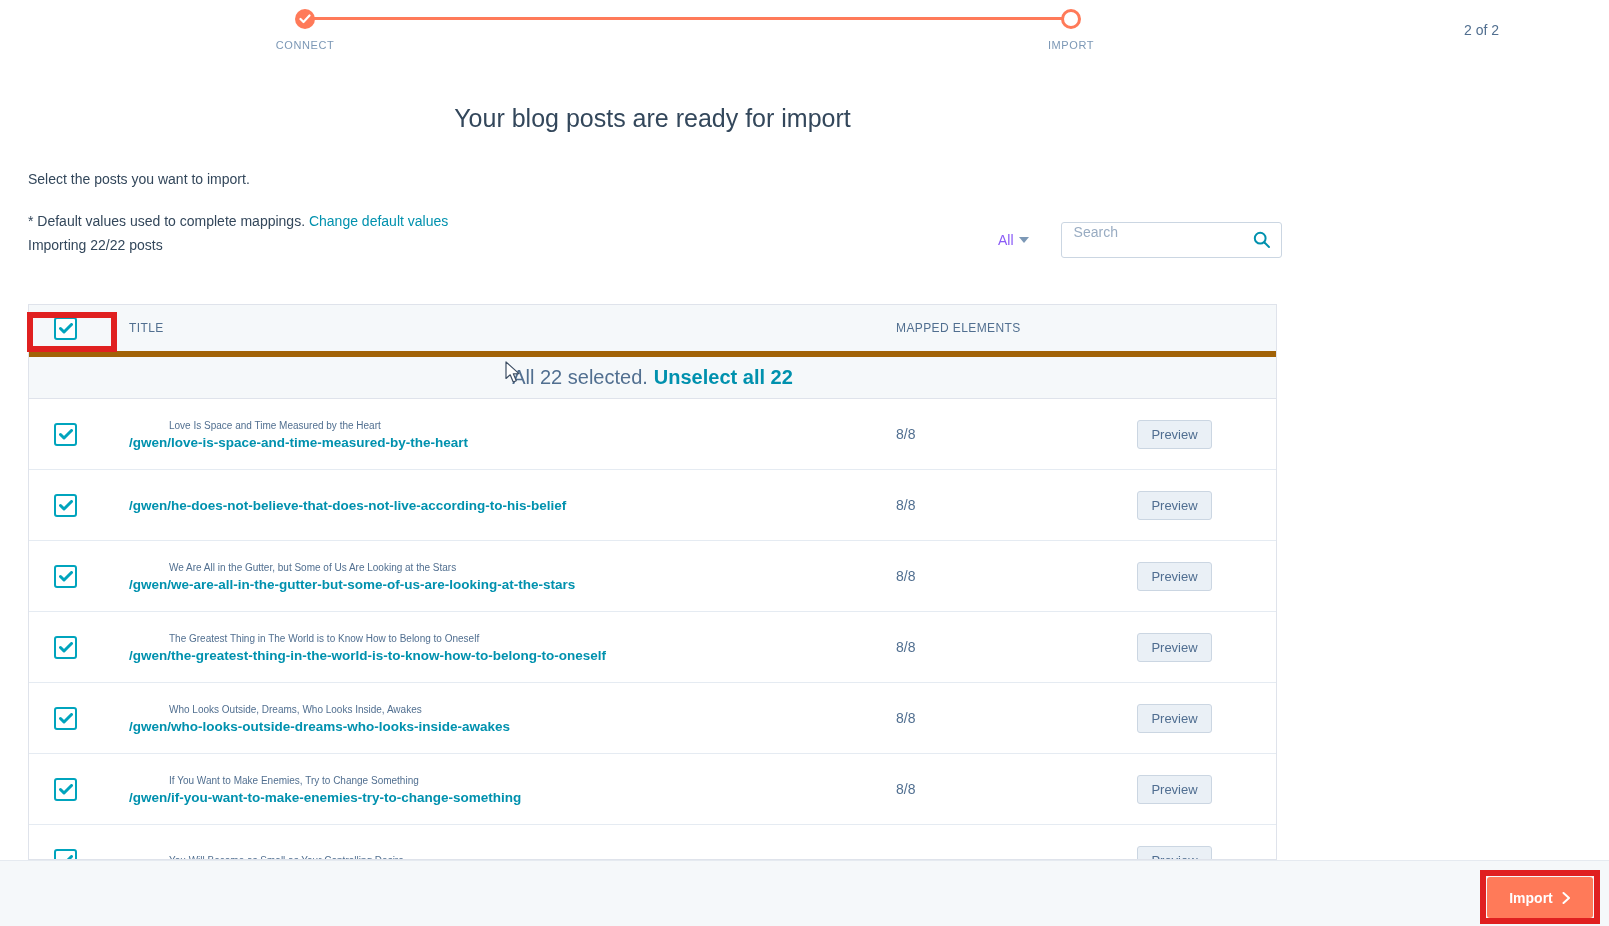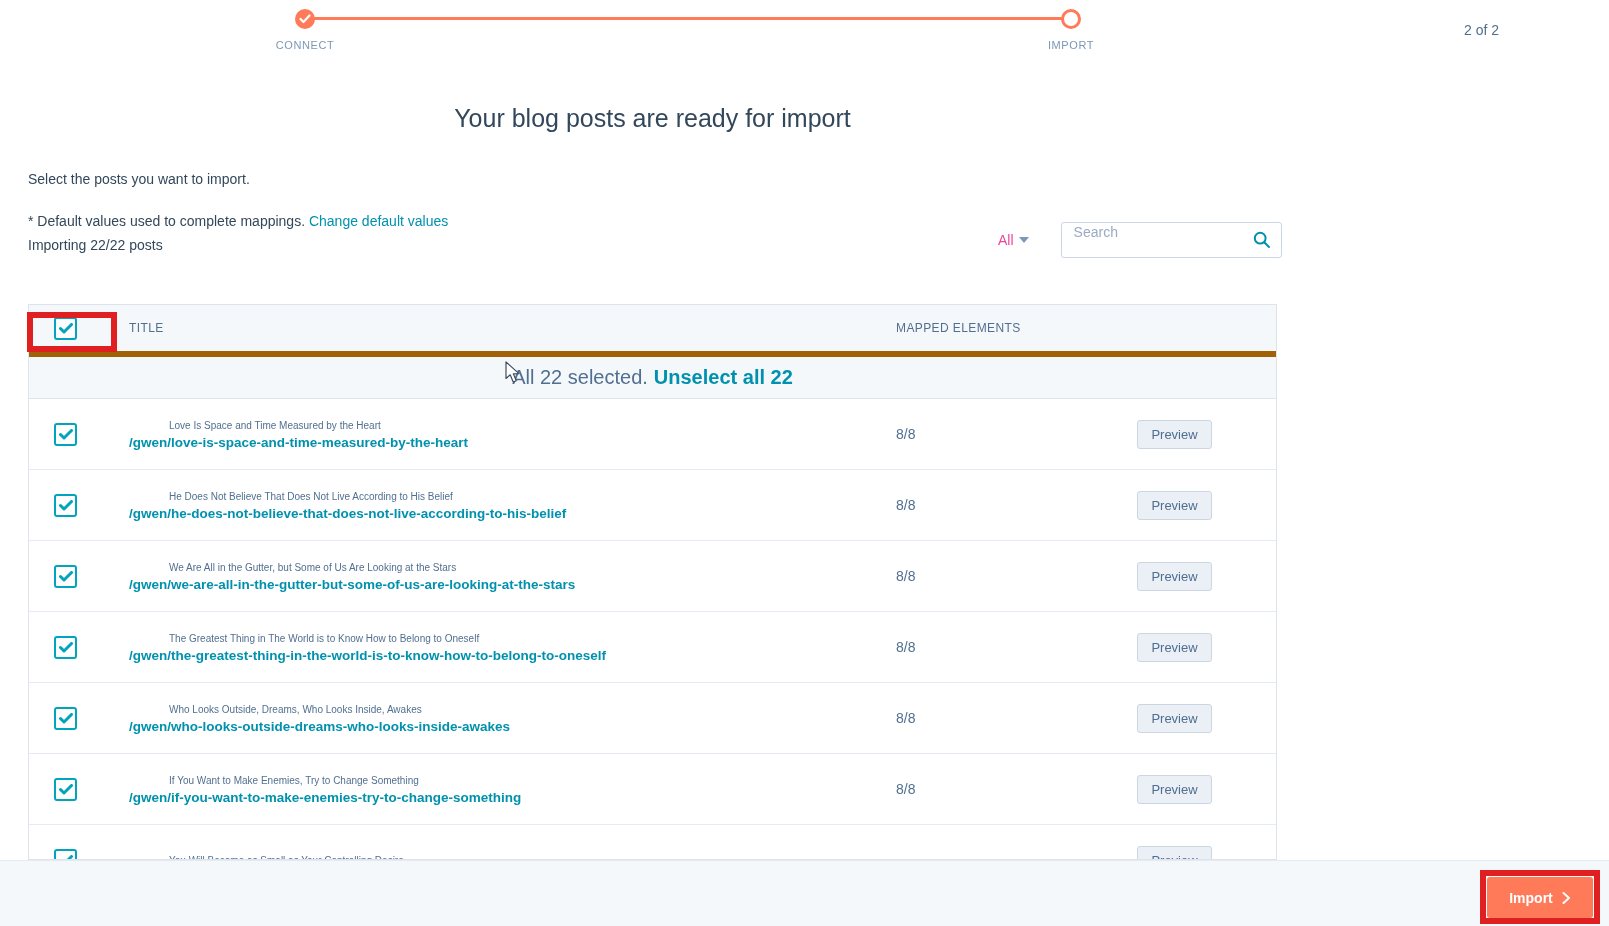--- a/index.html
+++ b/index.html
@@ -23,21 +23,21 @@
         font-size:25px;font-weight:500;color:#33475b;}
   .subtitle{position:absolute;left:28px;top:171px;font-size:14px;color:#33475b;}
   .mapping-line{position:absolute;left:28px;top:213px;font-size:14px;color:#33475b;}
   .importing-line{position:absolute;left:28px;top:237px;font-size:14px;color:#33475b;}
   .link{color:#0091ae;text-decoration:none;cursor:pointer;}
   .link.med{font-weight:500;}
   .link.bold{font-weight:700;}
 
   
   .filterbar{position:absolute;top:222px;left:998px;height:36px;display:flex;align-items:center;}
-  .all-dd{display:flex;align-items:center;gap:5px;font-size:14px;font-weight:500;color:#ec4899;cursor:pointer;}
+  .all-dd{display:flex;align-items:center;gap:5px;font-size:14px;font-weight:500;color:#8b5cf6;cursor:pointer;}
   .search-wrap{position:relative;margin-left:32px;width:221px;height:36px;}
   .search-input{width:100%;height:100%;box-sizing:border-box;border:1px solid #cbd6e2;border-radius:3px;
         padding:0 36px 16px 12px;font-size:14px;color:#33475b;font-family:inherit;background:#fff;outline:none;}
   .search-input::placeholder{color:#99acc2;}
   .search-icon{position:absolute;right:11px;top:9px;}
 
   
   .table{position:absolute;left:28px;top:304px;width:1249px;height:556px;border:1px solid #dfe3eb;
         box-sizing:border-box;overflow:hidden;background:#fff;}
   .row-grid{display:grid;grid-template-columns:100px 767px 240px 1fr;align-items:center;}
@@ -150,21 +150,20 @@
 
         <div class="row row-grid">
           <div class="col-check">
             <span class="checkbox">
               <svg width="14" height="11" viewBox="0 0 14 11">
                 <path d="M1.5 5.5 L5 9 L12.5 1.5" stroke="#00a4bd" stroke-width="3" fill="none" stroke-linecap="round" stroke-linejoin="round"></path>
               </svg>
             </span>
           </div>
           <div>
-            <div class="post-title">He Does Not Believe That Does Not Live According to His Belief</div>
             <a class="post-url">/gwen/he-does-not-believe-that-does-not-live-according-to-his-belief</a>
           </div>
           <div class="col-mapped">8/8</div>
           <div style="display:grid;">
             <button class="preview-btn">Preview</button>
           </div>
         </div>
 
         <div class="row row-grid">
           <div class="col-check">

